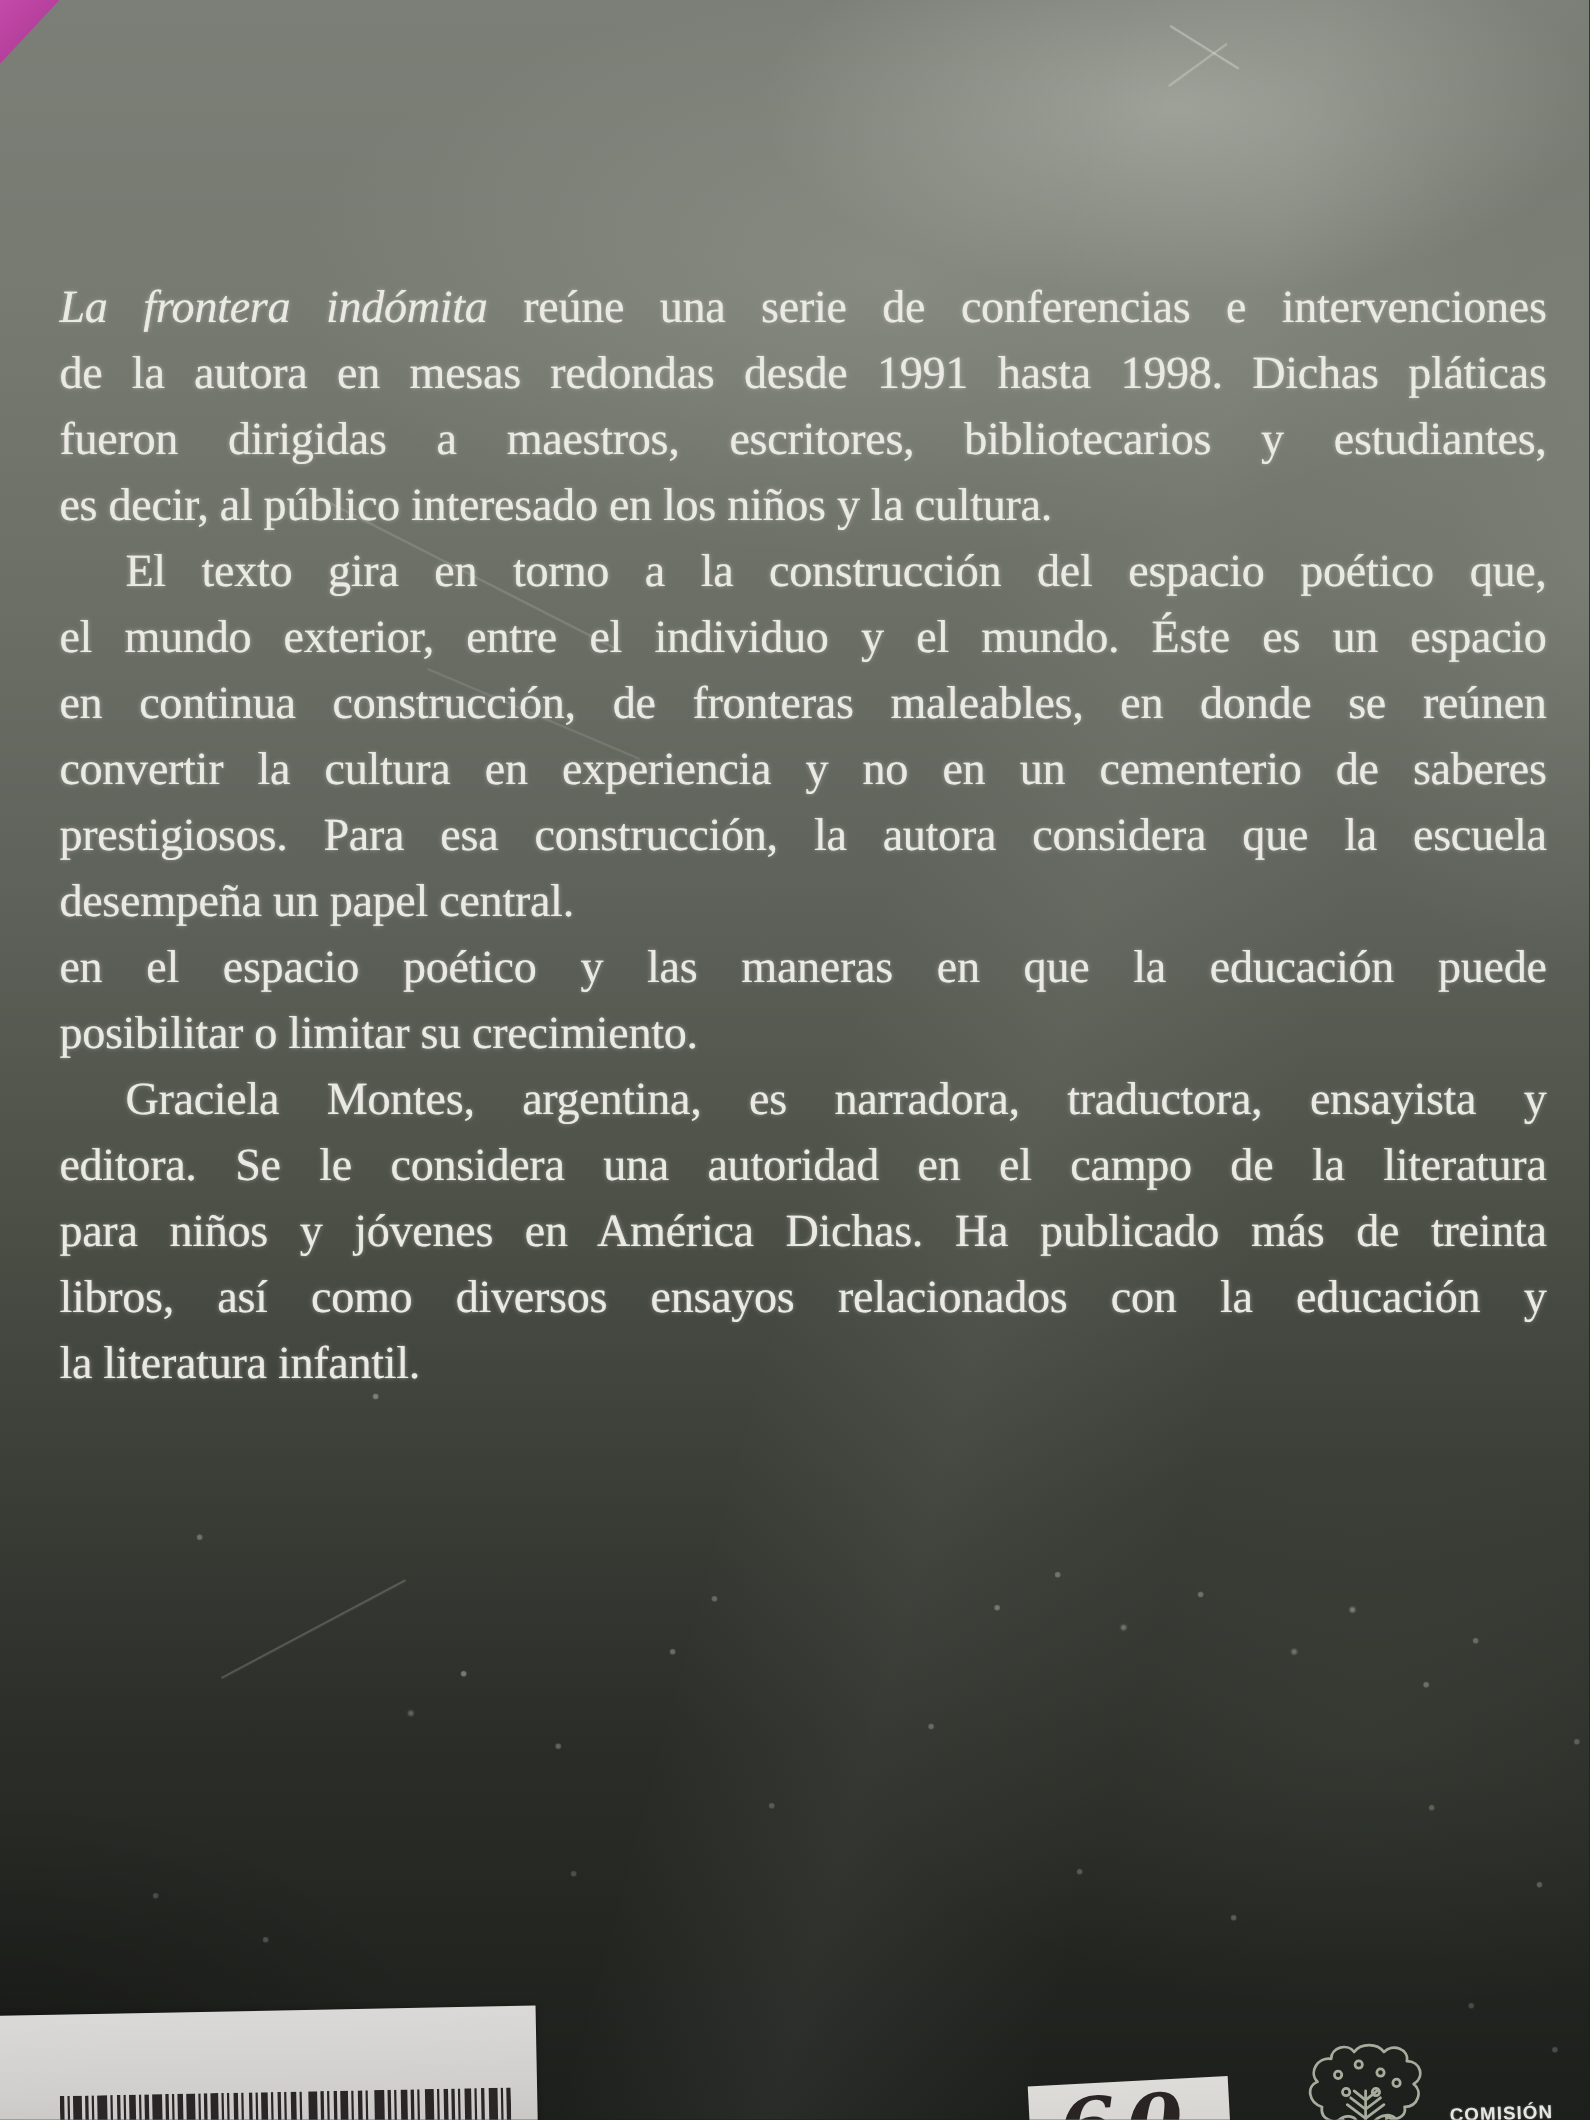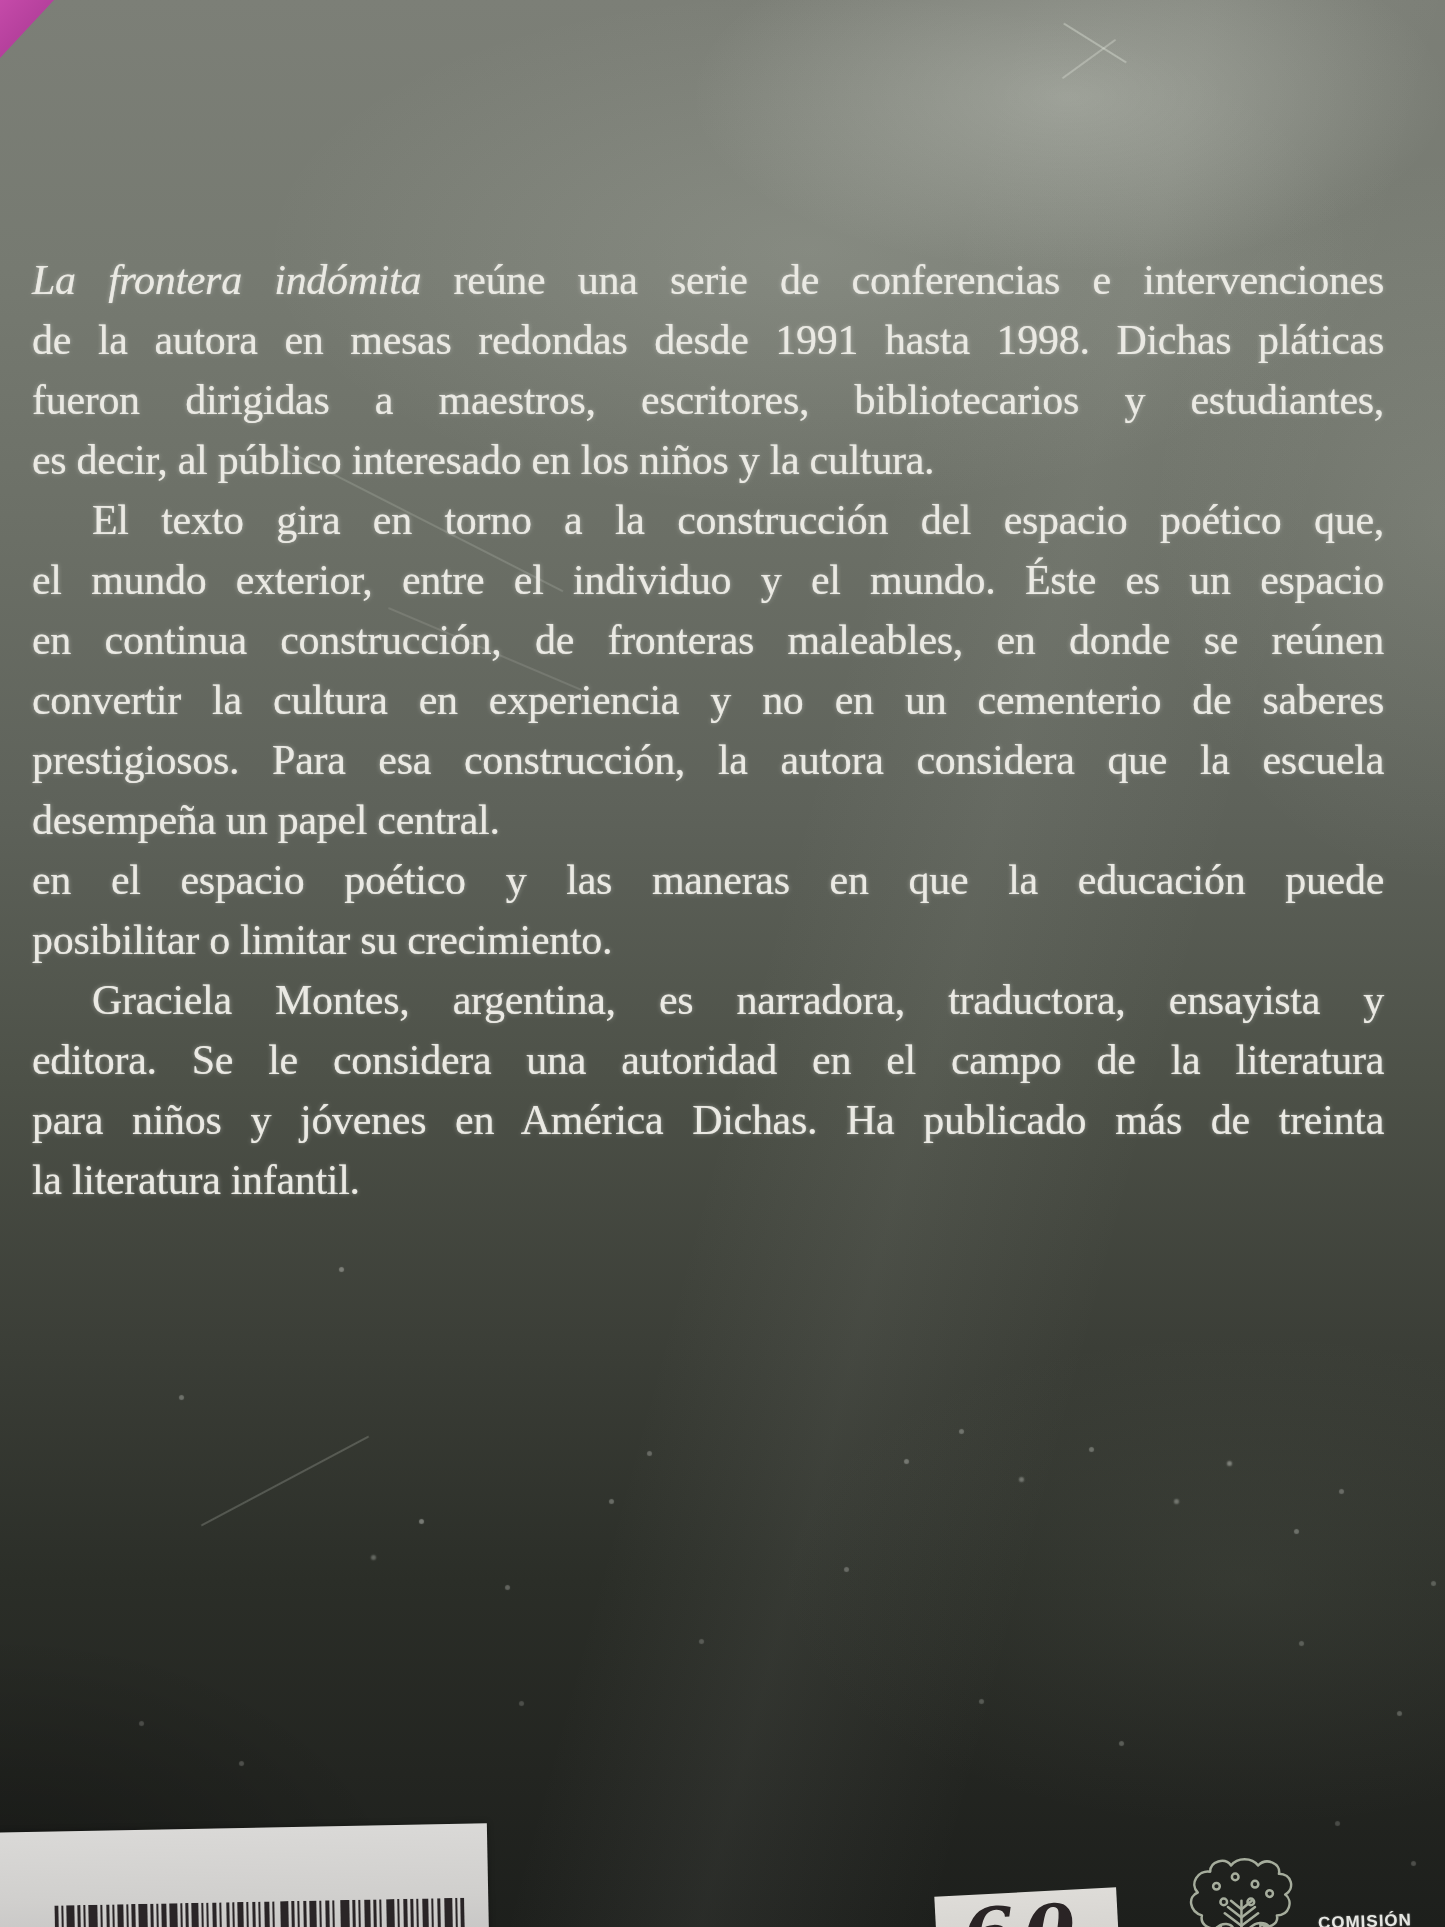--- a/index.html
+++ b/index.html
@@ -31,21 +31,21 @@
       radial-gradient(ellipse 620px 330px at 86% 82%, rgba(150,158,142,0.10), rgba(150,158,142,0) 75%),
       radial-gradient(ellipse 600px 420px at 0% 100%, rgba(0,0,0,0.30), rgba(0,0,0,0) 70%),
       linear-gradient(105deg, rgba(0,0,0,0) 52%, rgba(205,210,200,0.07) 62%, rgba(0,0,0,0) 74%);
   }
   .corner-pink{
     position:absolute;left:0;top:0;width:54px;height:58px;
     background:linear-gradient(135deg,#c54aa9 0%, var(--corner-pink,#b23e9a) 60%, #973486 100%);
     clip-path:polygon(0 0,100% 0,0 100%);
   }
   .text-block{
-    position:absolute;left:32px;top:250px;width:1352px;
+    position:absolute;left:54px;top:250px;width:1352px;
     font-size:42px;line-height:60px;letter-spacing:-0.3px;
     color:var(--text,#eae9e3);
     text-shadow:0 0 5px rgba(238,238,232,0.40),0 0 1px rgba(238,238,232,0.65);
   }
   .line{white-space:normal;}
   .line.just{text-align:justify;text-align-last:justify;}
   .line.last{text-align:right;text-align-last:left;}
   .line.indent{text-indent:60px;}
   .ital{font-style:italic;}
   .scratch{position:absolute;pointer-events:none;border-radius:2px;filter:blur(0.6px);}
@@ -138,20 +138,21 @@
       <div class="line just">el mundo exterior, entre el individuo y el mundo. Éste es un espacio</div>
       <div class="line just">en continua construcción, de fronteras maleables, en donde se reúnen</div>
       <div class="line just">convertir la cultura en experiencia y no en un cementerio de saberes</div>
       <div class="line just">prestigiosos. Para esa construcción, la autora considera que la escuela</div>
       <div class="line last">desempeña un papel central.</div>
       <div class="line just">en el espacio poético y las maneras en que la educación puede</div>
       <div class="line last">posibilitar o limitar su crecimiento.</div>
       <div class="line just indent">Graciela Montes, argentina, es narradora, traductora, ensayista y</div>
       <div class="line just">editora. Se le considera una autoridad en el campo de la literatura</div>
       <div class="line just">para niños y jóvenes en América Dichas. Ha publicado más de treinta</div>
+      <div class="line just">libros, así como diversos ensayos relacionados con la educación y</div>
       <div class="line last">la literatura infantil.</div>
     </div>
 
   <div class="barcode-label">
     <svg width="410" height="90">
       <g fill="#2a2527">
         <rect x="0" width="4" height="90"></rect>
           <rect x="7" width="2" height="90"></rect>
           <rect x="12" width="8" height="90"></rect>
         <rect x="23" width="3" height="90"></rect>

